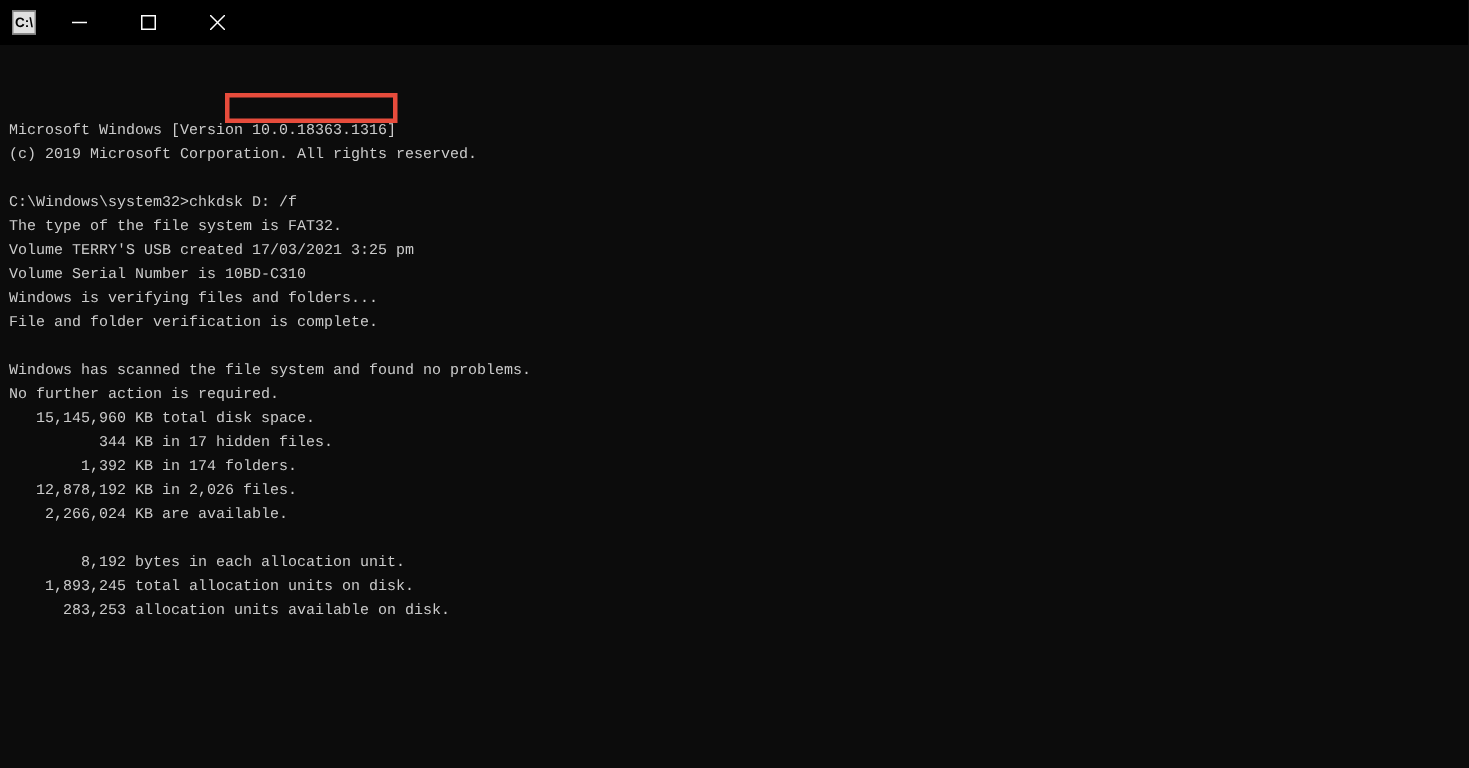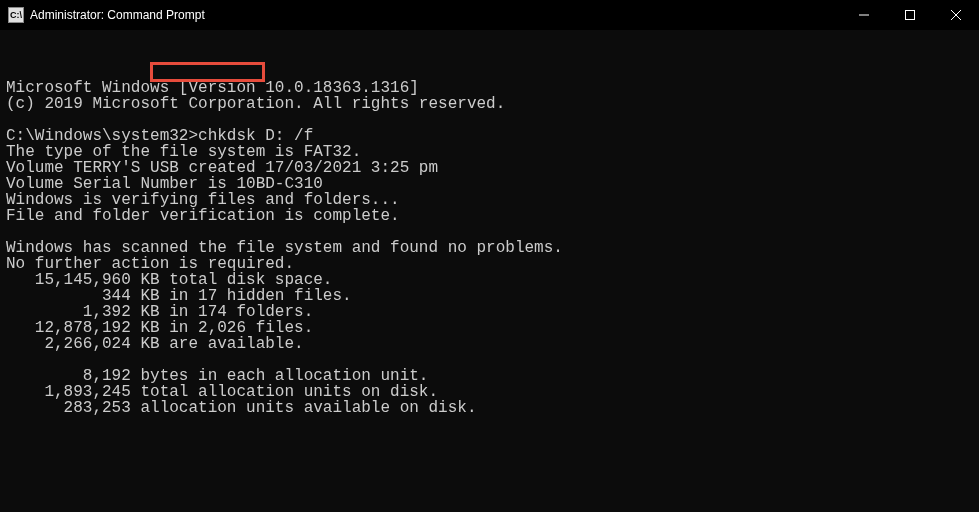--- a/index.html
+++ b/index.html
@@ -59,21 +59,21 @@
       justify-content: center;
       color: #ffffff;
       cursor: pointer;
     }
     .terminal {
       flex: 1;
       background: #0c0c0c;
       color: #cccccc;
       padding: 2px 6px;
       font-family: Consolas, 'Courier New', monospace;
-      font-size: 16px;
+      font-size: 10px;
       line-height: 16px;
       white-space: pre;
       overflow: hidden;
       position: relative;
     }
     .line { min-height: 16px; }
     .highlight-box {
       position: absolute;
       border: 3px solid #e74c3c;
       pointer-events: none;
@@ -94,21 +94,20 @@
     @keyframes blink {
       50% { opacity: 0; }
     }
   </style>
 </head>
 <body>
 
 <div class="window">
   <div class="titlebar">
     <div class="titlebar-icon">C:\</div>
-    <div class="titlebar-title">Administrator: Command Prompt</div>
     <div class="titlebar-controls">
       <div class="titlebar-btn">
         <svg width="10" height="10" viewBox="0 0 10 10">
           <line x1="0" y1="5" x2="10" y2="5" stroke="#ffffff" stroke-width="1"></line>
         </svg>
       </div>
       <div class="titlebar-btn">
         <svg width="10" height="10" viewBox="0 0 10 10">
           <rect x="0.5" y="0.5" width="9" height="9" stroke="#ffffff" stroke-width="1" fill="none"></rect>
         </svg>

